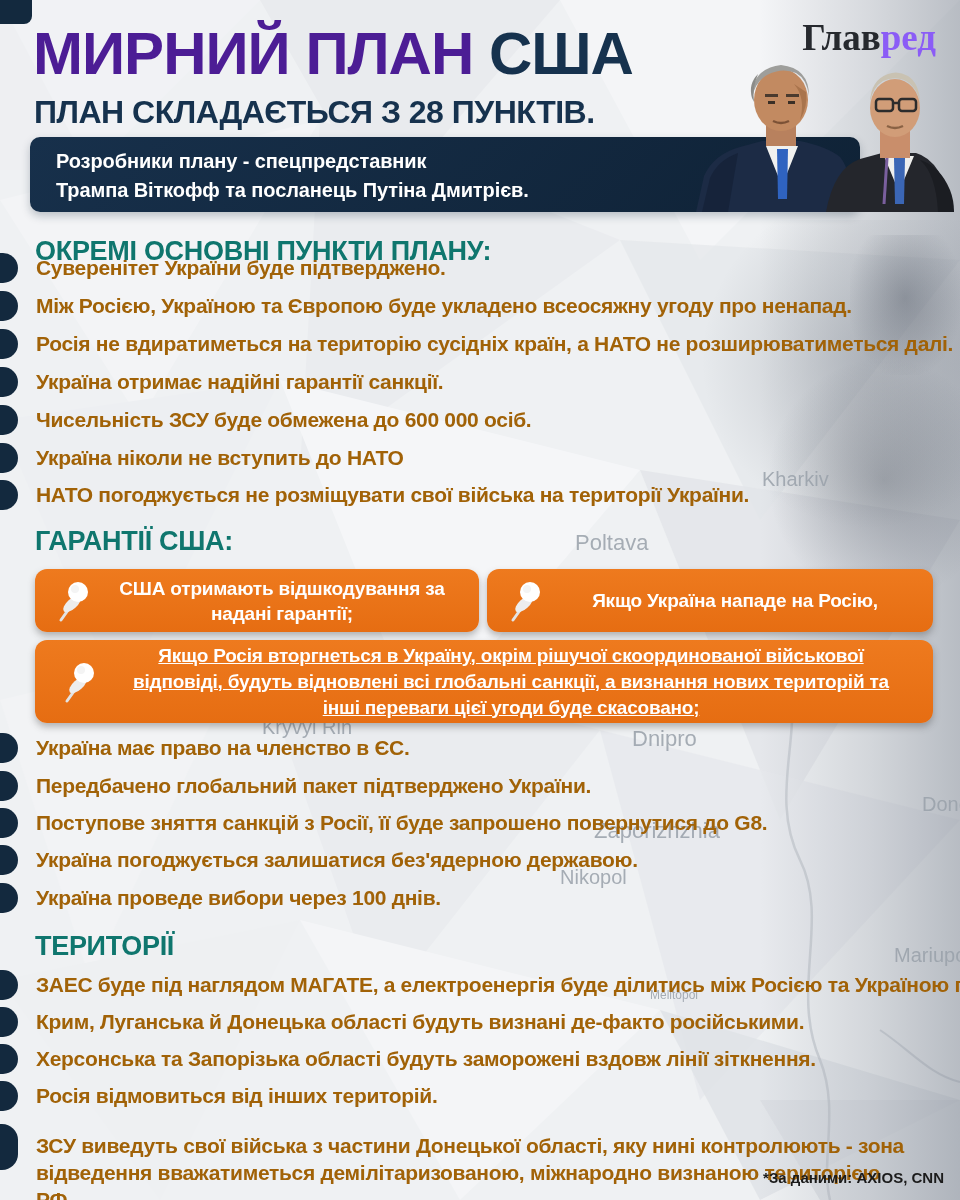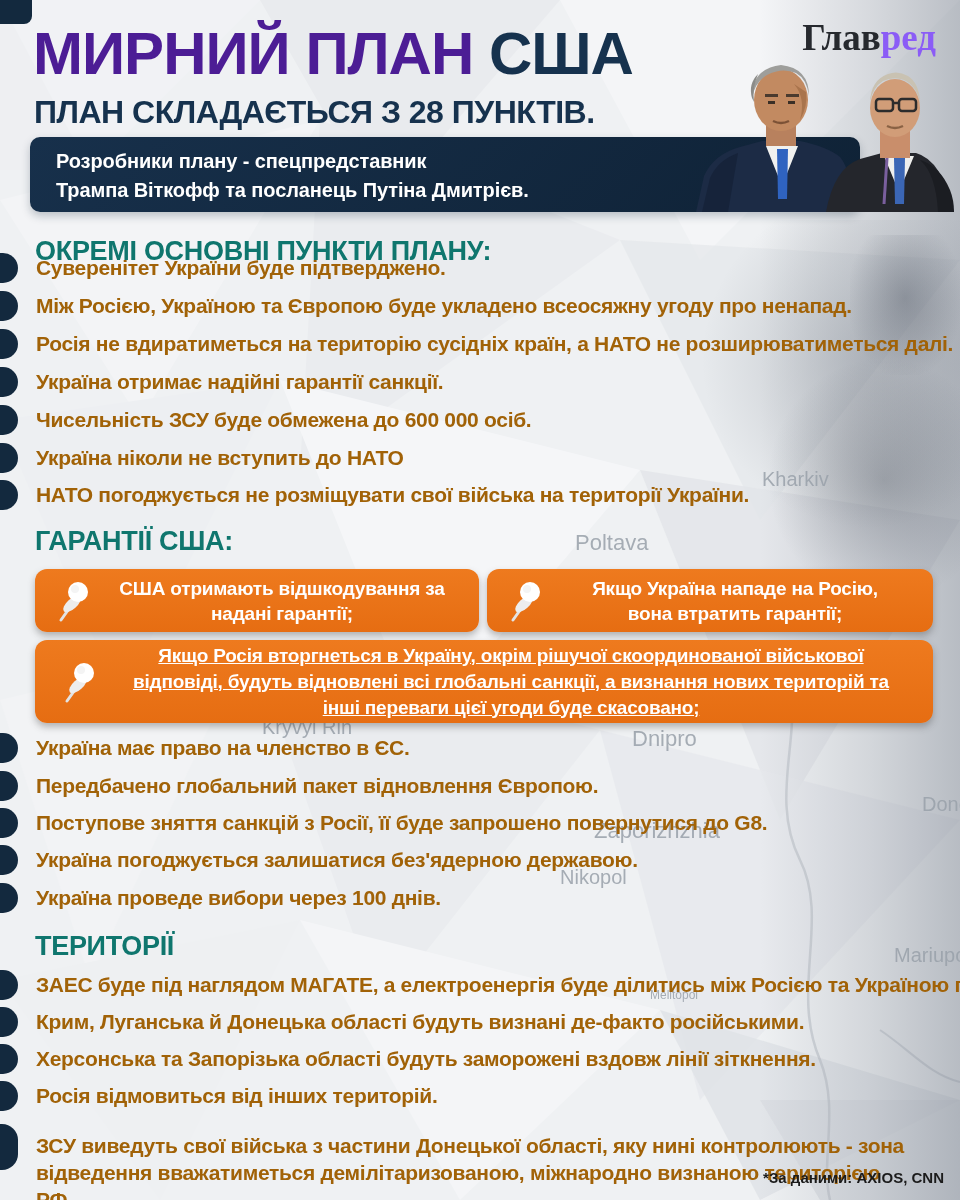--- a/index.html
+++ b/index.html
@@ -201,40 +201,39 @@
 </div>
 
 <div class="abs card card2">
   <svg class="pin" width="46" height="46" viewBox="0 0 46 46">
     <path d="M12,42 L22,28" stroke="#e3e3e3" stroke-width="3" stroke-linecap="round"></path>
     <ellipse cx="23" cy="26" rx="11" ry="5" transform="rotate(-42 23 26)" fill="#ededed"></ellipse>
     <circle cx="29" cy="14" r="10" fill="#ffffff"></circle>
     <circle cx="26" cy="11" r="4" fill="#f4f4f4"></circle>
   </svg>
   <div>Якщо Україна нападе на Росію,</div>
-  <div>вона втратить гарантії;</div>
 </div>
 
 <div class="abs card card3">
   <svg class="pin" width="46" height="46" viewBox="0 0 46 46">
     <path d="M12,42 L22,28" stroke="#e3e3e3" stroke-width="3" stroke-linecap="round"></path>
     <ellipse cx="23" cy="26" rx="11" ry="5" transform="rotate(-42 23 26)" fill="#ededed"></ellipse>
     <circle cx="29" cy="14" r="10" fill="#ffffff"></circle>
     <circle cx="26" cy="11" r="4" fill="#f4f4f4"></circle>
   </svg>
   <div>Якщо Росія вторгнеться в Україну, окрім рішучої скоординованої військової відповіді, будуть відновлені всі глобальні санкції, а визнання нових територій та інші переваги цієї угоди буде скасовано;</div>
 </div>
 
 <div class="abs bullet-row" style="top:733px;">
   <span class="tab"></span>
   <span class="bullet-text">Україна має право на членство в ЄС.</span>
 </div>
 <div class="abs bullet-row" style="top:771px;">
   <span class="tab"></span>
-  <span class="bullet-text">Передбачено глобальний пакет відновлення Європою.</span>
+  <span class="bullet-text">Передбачено глобальний пакет підтверджено України.</span>
 </div>
 <div class="abs bullet-row" style="top:808px;">
   <span class="tab"></span>
   <span class="bullet-text">Поступове зняття санкцій з Росії, її буде запрошено повернутися до G8.</span>
 </div>
 <div class="abs bullet-row" style="top:845px;">
   <span class="tab"></span>
   <span class="bullet-text">Україна погоджується залишатися без'ядерною державою.</span>
 </div>
 <div class="abs bullet-row" style="top:883px;">

